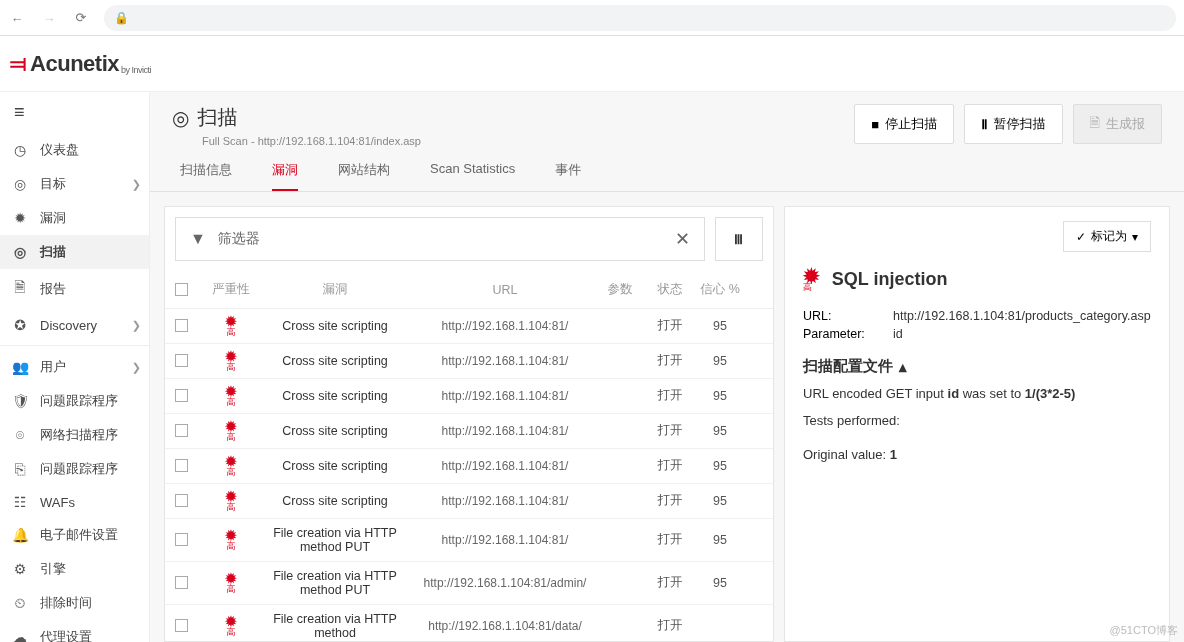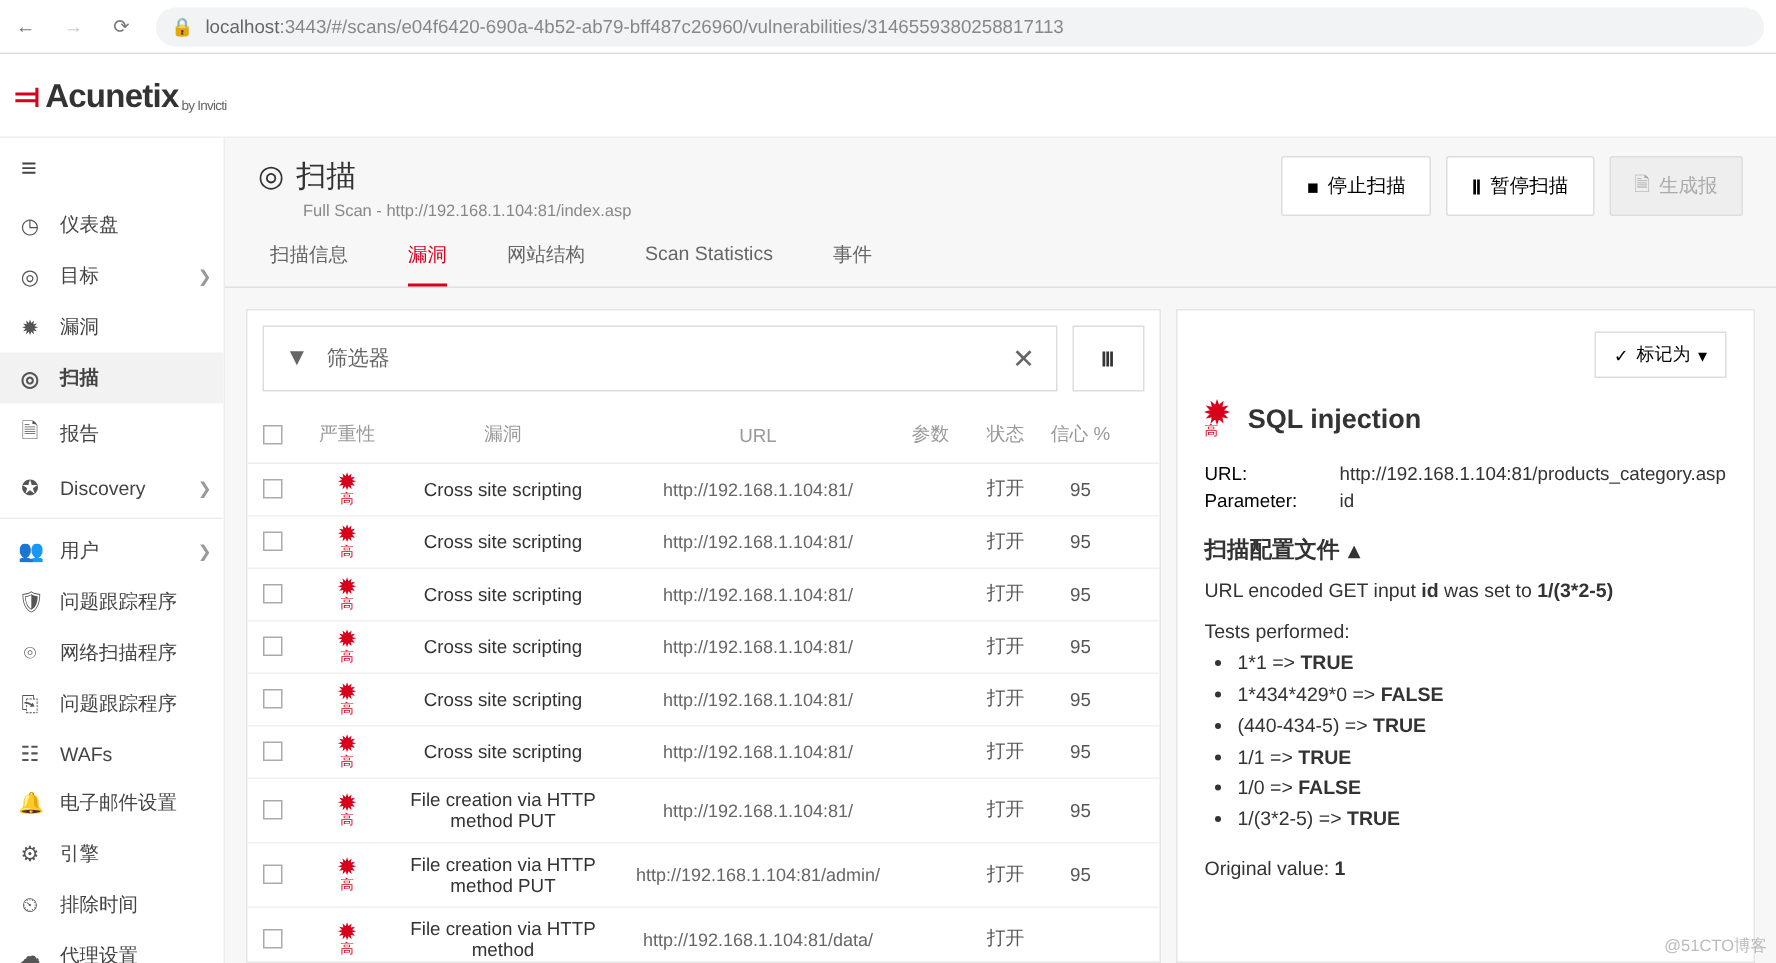--- a/index.html
+++ b/index.html
@@ -66,38 +66,35 @@
   .detail-pane { flex: 1; background: #fff; margin: 14px 14px 0 10px; border: 1px solid #e5e5e5; padding: 14px 18px; overflow-y: auto; font-size: 13px; }
   .mark-row { text-align: right; margin-bottom: 16px; }
   .mark-btn { border: 1px solid #ddd; padding: 6px 12px; background: #fff; font-size: 12px; display: inline-flex; align-items: center; gap: 5px; }
   .vuln-title { display: flex; align-items: center; gap: 12px; font-size: 18px; font-weight: 700; margin-bottom: 18px; }
   .vuln-title .bug { color: #d9001b; font-size: 20px; line-height: 0.8; }
   .vuln-title .bug small { display:block; font-size:9px; font-weight:400; }
   .kv { display: grid; grid-template-columns: 90px 1fr; row-gap: 4px; font-size: 12.5px; margin-bottom: 16px; }
   .kv .k { color: #000000; }
   .sect { font-size: 15px; font-weight: 700; margin: 10px 0; display: flex; align-items: center; gap: 6px; }
   .desc { font-size: 13px; margin-bottom: 12px; }
-  .tests-hd { font-size: 13px; margin-bottom: 4px; }
+  .tests-hd { font-size: 13px; margin-bottom: 19px; }
   .tests { list-style: disc; padding-left: 22px; font-size: 13px; line-height: 1.6; }
   .orig { font-size: 13px; margin-top: 14px; }
 
   .watermark { position: fixed; right: 6px; bottom: 4px; font-size: 11px; color: #bbb; }
 </style>
 </head>
 <body>
 
 <div class="browser-bar">
   <span class="nav-btn">←</span>
   <span class="nav-btn" style="color:#ccc;">→</span>
   <span class="nav-btn">⟳</span>
   <div class="addr">
     <span class="lock">🔒</span>
-    <span>
-      <span>localhost</span><span style="color:#888">:3443</span><span class="path">/#/scans/e04f6420-690a-4b52-ab79-bff487c26960/vulnerabilities/3146559380258817113</span>
-    </span>
   </div>
 </div>
 
 <div class="logo-bar">
   <div class="logo">
     <span class="mark">⫤</span>
     <span>Acunetix</span>
     <span class="sub">by Invicti</span>
   </div>
 </div>
@@ -335,27 +332,19 @@
           <span>id</span>
         </div>
         <div class="sect">
             <span>扫描配置文件</span>
             <span>▴</span>
           </div>
         <div class="desc">
           <span>URL encoded GET input </span><b>id</b><span> was set to </span><b>1/(3*2-5)</b>
         </div>
         <div class="tests-hd">Tests performed:</div>
-        <ul class="tests" id="tests">
-            <li>1*1 =&gt; <b>TRUE</b></li>
-            <li>1*434*429*0 =&gt; <b>FALSE</b></li>
-            <li>(440-434-5) =&gt; <b>TRUE</b></li>
-            <li>1/1 =&gt; <b>TRUE</b></li>
-            <li>1/0 =&gt; <b>FALSE</b></li>
-            <li>1/(3*2-5) =&gt; <b>TRUE</b></li>
-          </ul>
         <div class="orig"><span>Original value: </span><b>1</b></div>
       </div>
     </div>
   </div>
 </div>
 
 <div class="watermark">@51CTO博客</div>
 
 </body></html>

